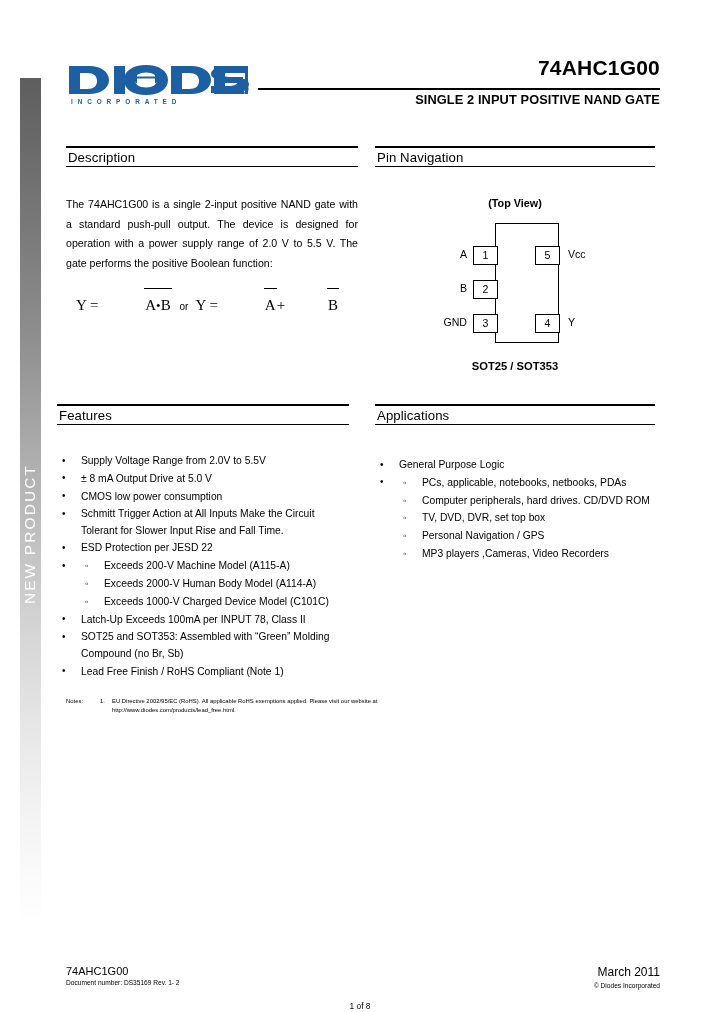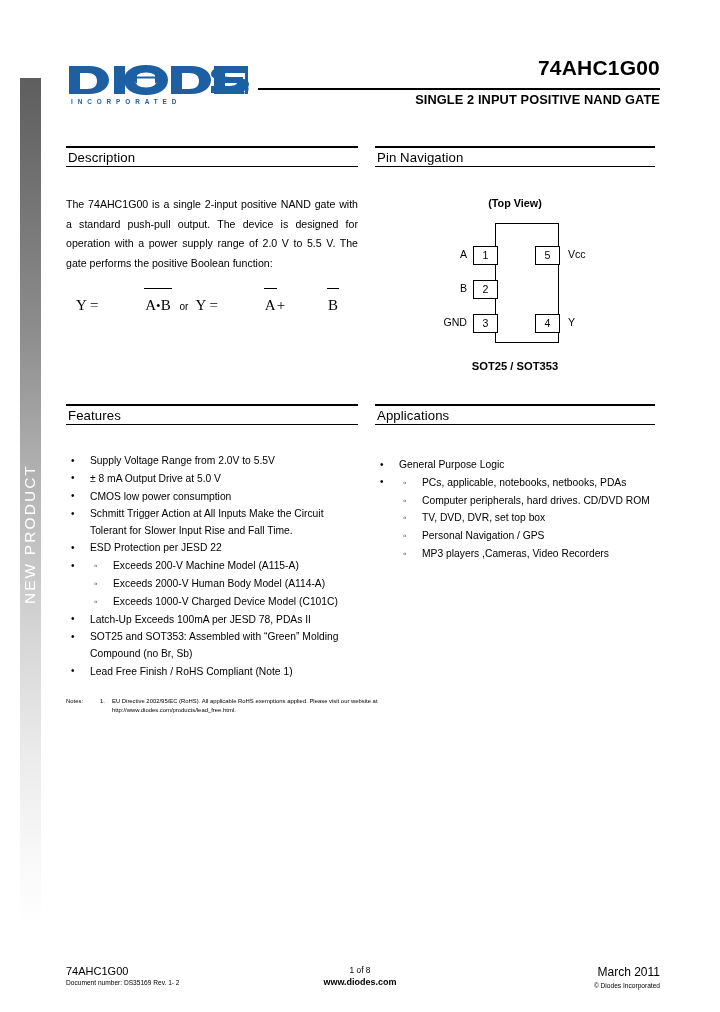--- a/index.html
+++ b/index.html
@@ -190,21 +190,21 @@
   .pin-lbl.right { left: 178px; text-align: left; width: 60px; }
   #pkg-name {
     text-align: center;
     font-size: 11.2px;
     font-weight: bold;
     margin-top: 12px;
     font-family: "Liberation Sans", sans-serif;
   }
 
   
-  #sec-features { left: 66px; top: 404px; width: 292px; }
+  #sec-features { left: 57px; top: 404px; width: 292px; }
   #sec-applications { left: 375px; top: 404px; width: 280px; }
 
   ul.blist {
     list-style: none;
     margin: 0;
     padding: 0;
   }
   #features-list { margin-top: 28px; }
   #applications-list { margin-top: 32px; }
 
@@ -265,21 +265,21 @@
   #footer-left {
     position: absolute; left: 66px; top: 0;
     font-family: "Liberation Sans", sans-serif;
   }
   #footer-part { font-size: 11px; }
   #footer-doc { font-size: 6.6px; margin-top: 2px; }
   #footer-center {
     position: absolute; left: 0; top: 0; width: 720px; text-align: center;
     font-family: "Liberation Sans", sans-serif;
   }
-  #footer-page { font-size: 8.3px; }
+  #footer-page { font-size: 8.3px; margin-top: 36px; }
   #footer-url { font-size: 9px; font-weight: bold; margin-top: 2px; }
   #footer-right {
     position: absolute; right: 60px; top: 0; text-align: right;
     font-family: "Liberation Sans", sans-serif;
   }
   #footer-date { font-size: 12px; }
   #footer-copy { font-size: 6.6px; margin-top: 3px; }
 </style>
 </head>
 <body>
@@ -372,21 +372,21 @@
       <li>CMOS low power consumption</li>
       <li>Schmitt Trigger Action at All Inputs Make the Circuit Tolerant for Slower Input Rise and Fall Time.</li>
       <li>ESD Protection per JESD 22</li>
       <li class="sub-wrap">
         <ul class="sublist">
           <li>Exceeds 200-V Machine Model (A115-A)</li>
           <li>Exceeds 2000-V Human Body Model (A114-A)</li>
           <li>Exceeds 1000-V Charged Device Model (C101C)</li>
         </ul>
       </li>
-      <li>Latch-Up Exceeds 100mA per JESD 78, PDAs II</li>
+      <li>Latch-Up Exceeds 100mA per INPUT 78, Class II</li>
       <li>SOT25 and SOT353: Assembled with “Green” Molding Compound (no Br, Sb)</li>
       <li>Lead Free Finish / RoHS Compliant (Note 1)</li>
     </ul>
 </div>
 
 <div class="section" id="sec-applications">
   <div class="section-head">
     <h2>Applications</h2>
   </div>
   <ul class="blist" id="applications-list">

